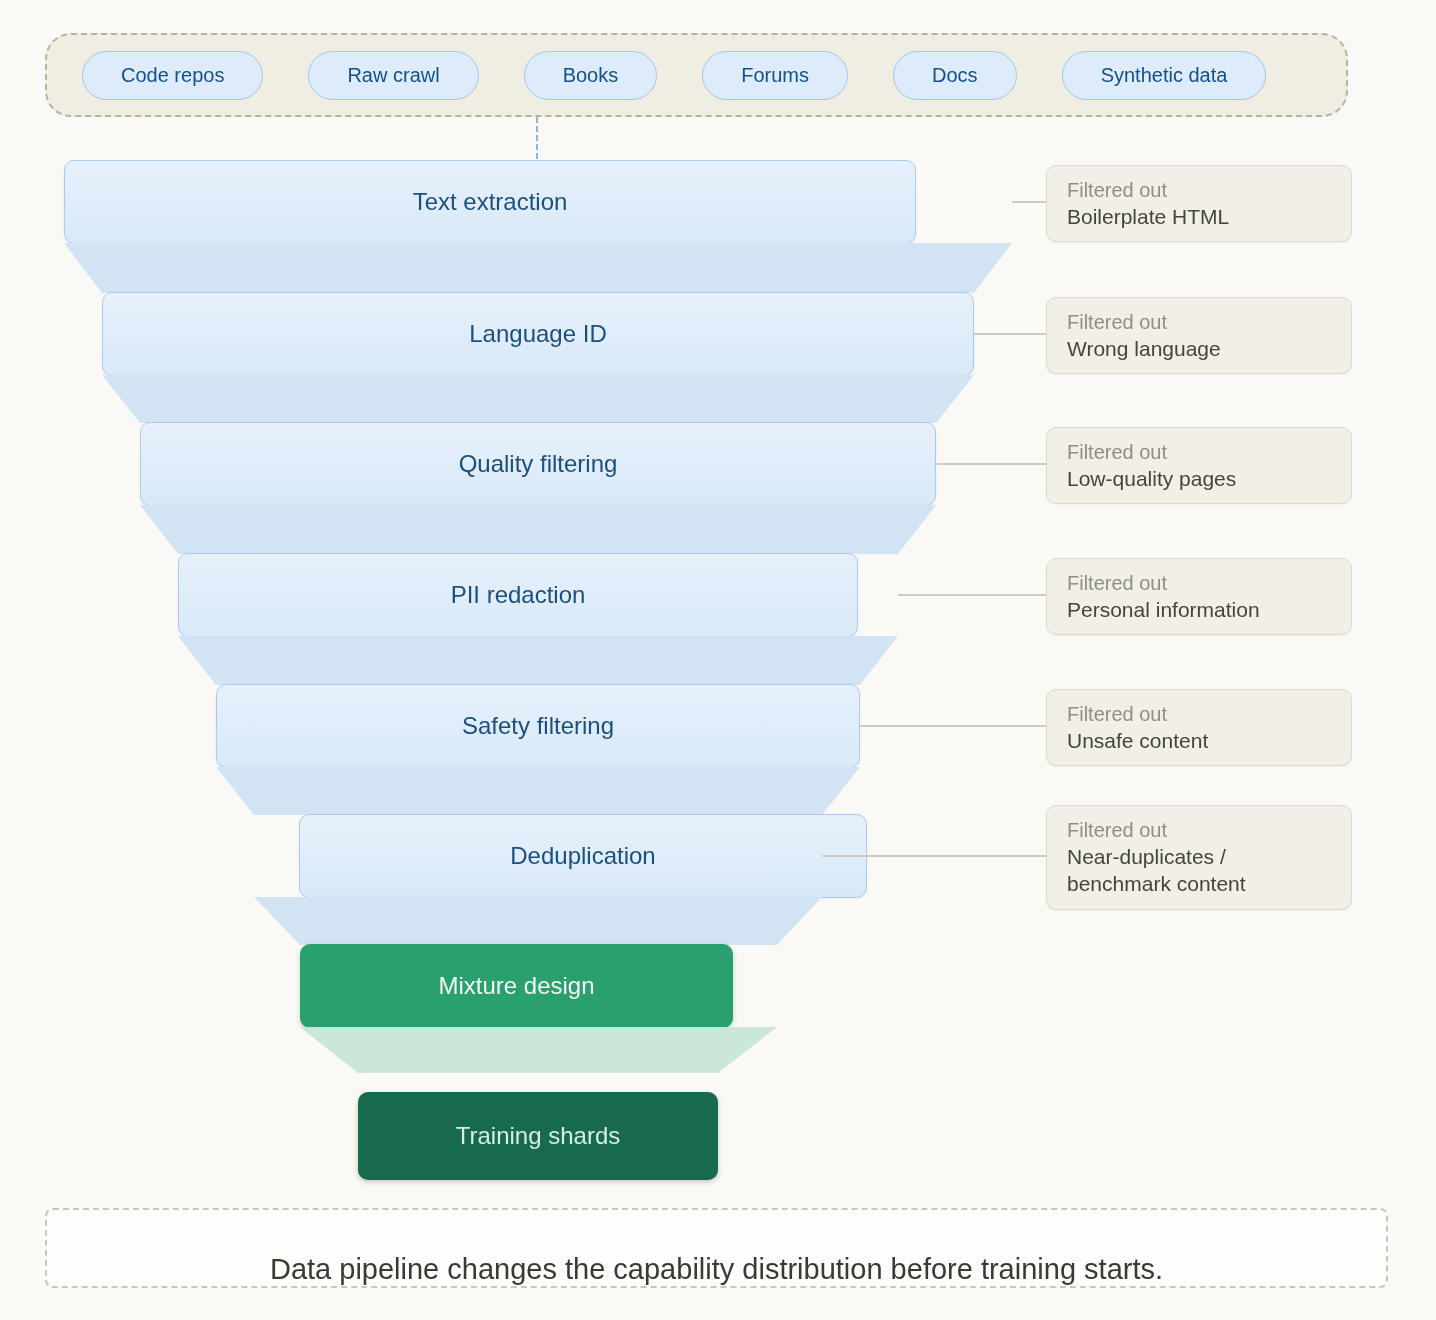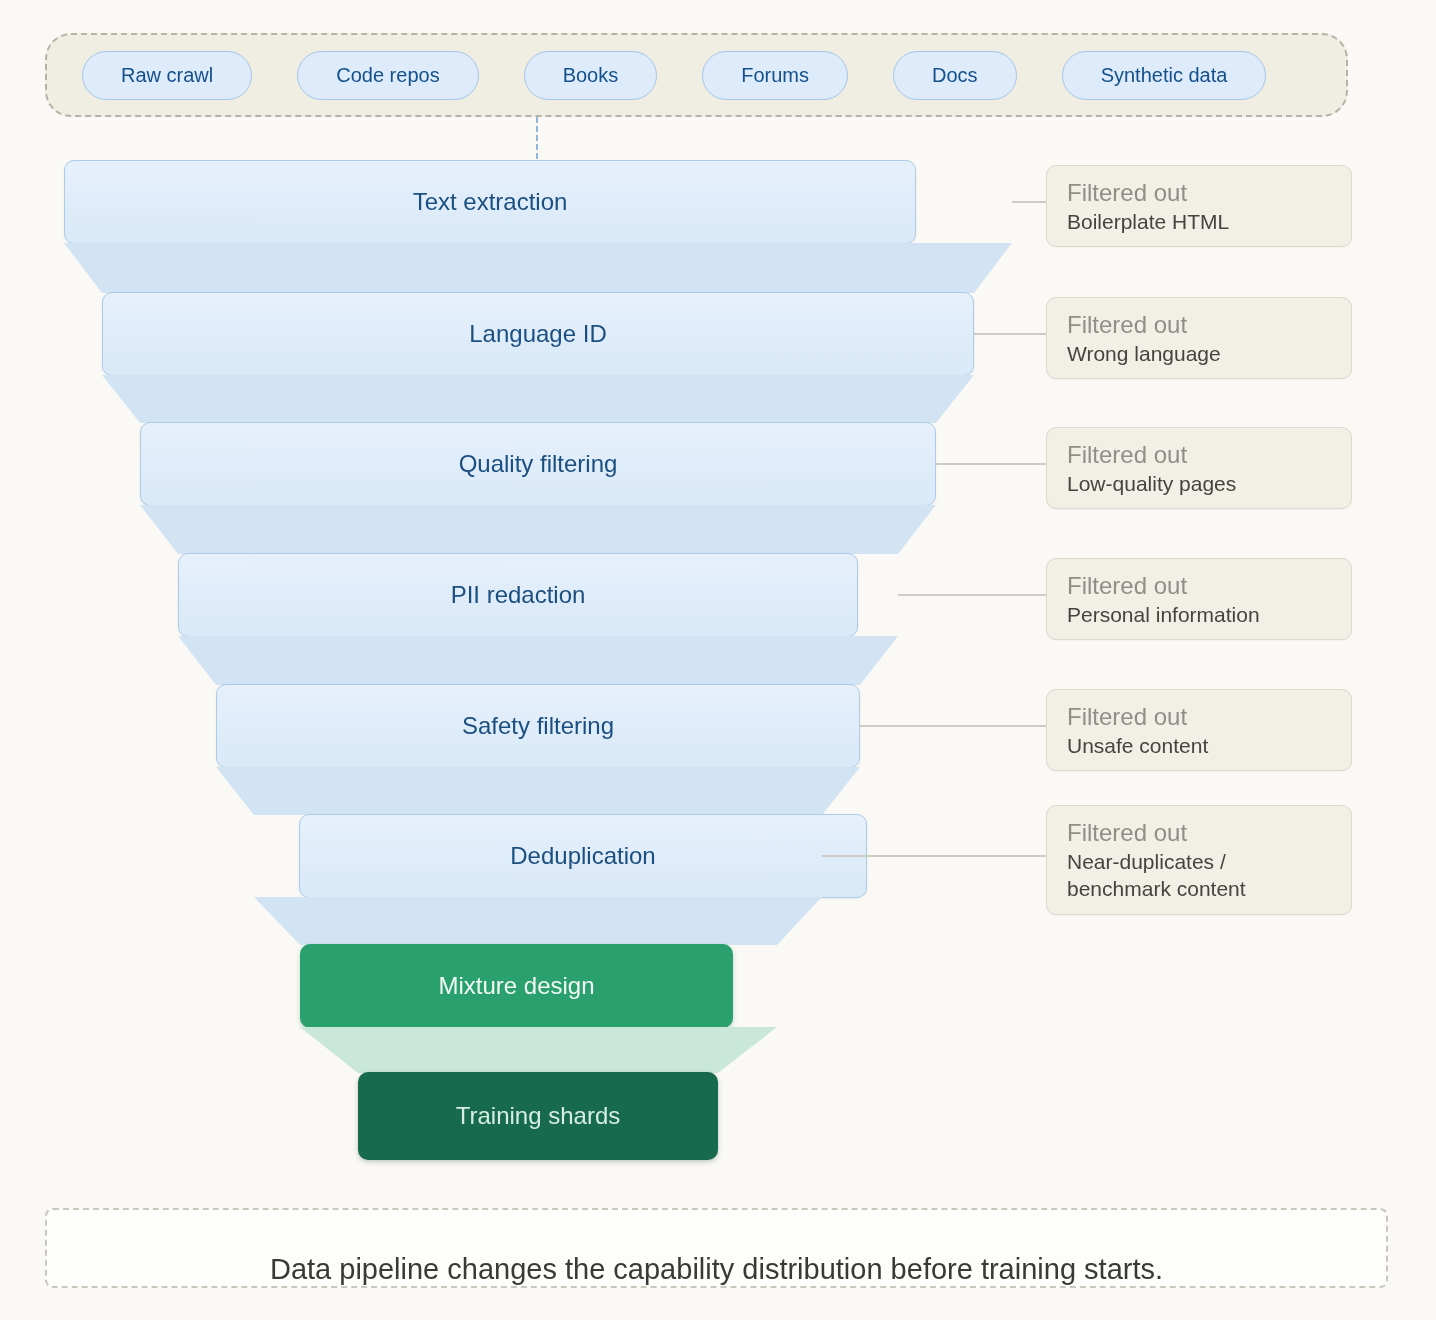--- a/index.html
+++ b/index.html
@@ -39,49 +39,49 @@
   }
   .trap { background:var(--funnel-connector); }
   .trap-green { background:var(--green-connector); }
 
   .stage-green {
     background:var(--green); border:none; color:var(--green-text);
     box-shadow:0 2px 5px rgba(10,80,55,.22);
   }
   .stage-green-dark {
     background:var(--green-dark); border:none; color:var(--green-dark-text);
-    height:88px; box-shadow:0 2px 5px rgba(10,60,45,.25);
+    height:88px; box-shadow:0 2px 5px rgba(10,60,45,.25);margin-top:20px;
   }
 
   
   .note {
     left:1046px; width:306px;
     background:var(--note-bg); border:1.5px solid var(--note-border);
     border-radius:10px; padding:11px 20px;
     box-shadow:0 1px 2px rgba(80,80,70,.05);
   }
-  .note-title { color:var(--note-title); font-size:24px; line-height:1.3; }
+  .note-title { color:var(--note-title); font-size:20px; line-height:1.3; }
   .note-text  { color:var(--note-text);  font-size:21px; line-height:1.3; }
 
   .hline { height:2px; background:var(--line); }
 
   
   .caption-box {
     left:45px; top:1208px; width:1343px; height:80px;
     background:var(--caption-bg); border:2px dashed var(--caption-border);
     border-radius:8px; display:flex; align-items:flex-end; justify-content:center;
     color:var(--caption-text); font-size:29px;
   }
 </style>
 </head>
 <body>
 
 <div class="abs sources-panel">
+  <div class="source-pill">Code repos</div>
   <div class="source-pill">Raw crawl</div>
-  <div class="source-pill">Code repos</div>
   <div class="source-pill">Books</div>
   <div class="source-pill">Forums</div>
   <div class="source-pill">Docs</div>
   <div class="source-pill">Synthetic data</div>
 </div>
 
 <div class="abs drop-connector"></div>
 
 <div class="abs stage" style="left:64px;  top:160px; width:852px;">Text extraction</div>
 <div class="abs trap" style="left:64px;  top:243px; width:948px; height:50px; clip-path:polygon(0 0,948px 0,910px 100%,38px 100%);"></div>

